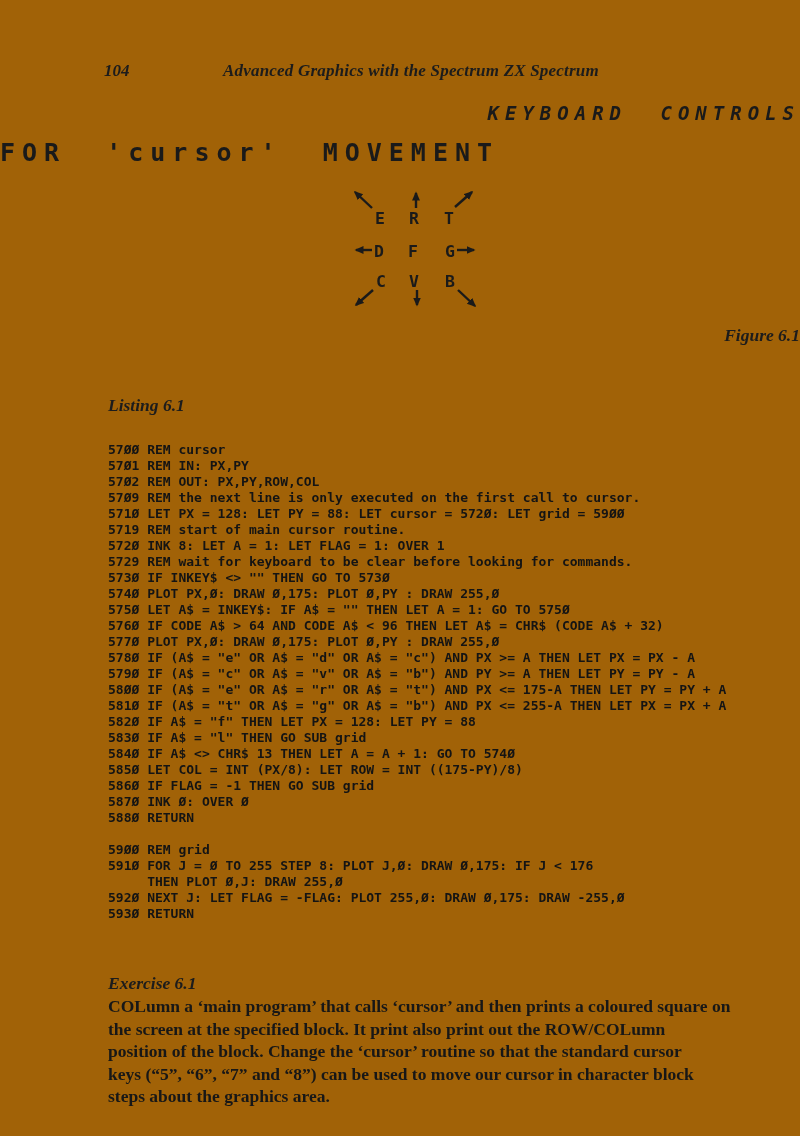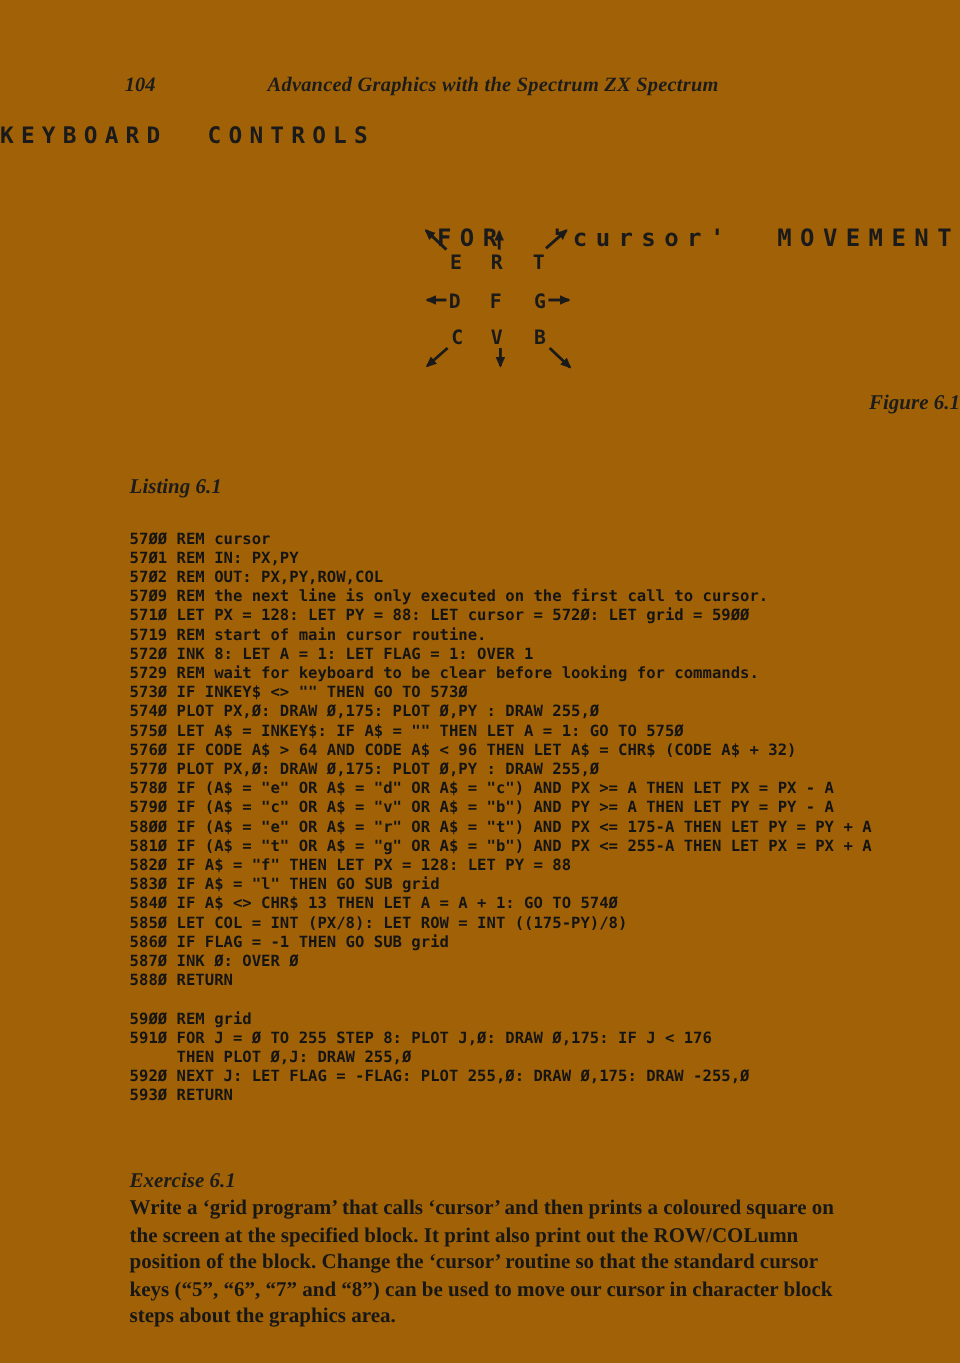--- a/index.html
+++ b/index.html
@@ -12,24 +12,24 @@
   .page-number{
     position:absolute;left:104px;top:60px;
     font:600 italic 17px/22px "Liberation Serif",serif;
   }
   .running-title{
     position:absolute;left:223px;top:60px;
     font:600 italic 17px/22px "Liberation Serif",serif;letter-spacing:.2px;
   }
   
   .zx{font-family:"DejaVu Sans Mono",monospace;font-weight:bold;color:#1a1a1a;}
-  .zx-title1{position:absolute;top:102px;left:0;width:100%;text-align:left;
-    font-size:19px;letter-spacing:6px;word-spacing:16px;}
-  .zx-title2{position:absolute;top:138px;left:0;width:100%;text-align:right;
-    font-size:20px;letter-spacing:7px;word-spacing:18px;margin-top:48px;}
+  .zx-title1{position:absolute;top:102px;left:0;width:100%;text-align:right;
+    font-size:19px;letter-spacing:6px;word-spacing:16px;font-style:italic;}
+  .zx-title2{position:absolute;top:138px;left:0;width:100%;text-align:left;
+    font-size:25px;letter-spacing:7px;word-spacing:18px;}
   
   .diagram{position:absolute;left:330px;top:180px;}
   .diagram text{
     font-family:"DejaVu Sans Mono",monospace;font-weight:bold;font-size:16.5px;
     fill:#1a1a1a;text-anchor:middle;
   }
   .diagram line{stroke:#1a1a1a;stroke-width:2.4;}
   .fig-caption{
     position:absolute;top:324px;left:0;width:100%;text-align:right;
     padding-left:16px;box-sizing:border-box;
@@ -122,20 +122,20 @@
     <div class="code-line">59ØØ REM grid</div>
     <div class="code-line">591Ø FOR J = Ø TO 255 STEP 8: PLOT J,Ø: DRAW Ø,175: IF J &lt; 176</div>
     <div class="code-line">     THEN PLOT Ø,J: DRAW 255,Ø</div>
     <div class="code-line">592Ø NEXT J: LET FLAG = -FLAG: PLOT 255,Ø: DRAW Ø,175: DRAW -255,Ø</div>
     <div class="code-line">593Ø RETURN</div>
   </div>
 
   <div class="exercise-title">Exercise 6.1</div>
 
   <div class="exercise-body">
-    <div class="exercise-line">Write a ‘grid program’ that calls ‘cursor’ and then prints a coloured square on</div>
+    <div class="exercise-line">COLumn a ‘main program’ that calls ‘cursor’ and then prints a coloured square on</div>
     <div class="exercise-line">the screen at the specified block. It print also print out the ROW/COLumn</div>
     <div class="exercise-line">position of the block. Change the ‘cursor’ routine so that the standard cursor</div>
     <div class="exercise-line">keys (“5”, “6”, “7” and “8”) can be used to move our cursor in character block</div>
     <div class="exercise-line">steps about the graphics area.</div>
   </div>
 
 </div>
 
 </body></html>

